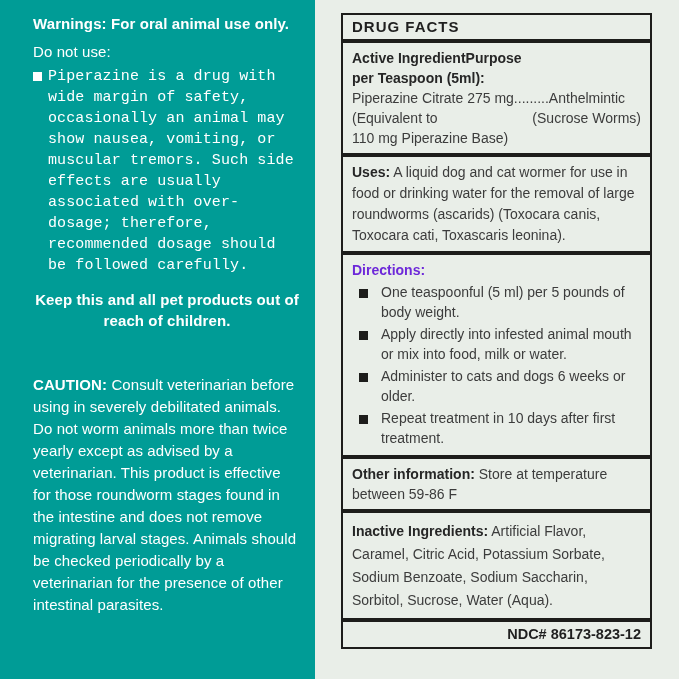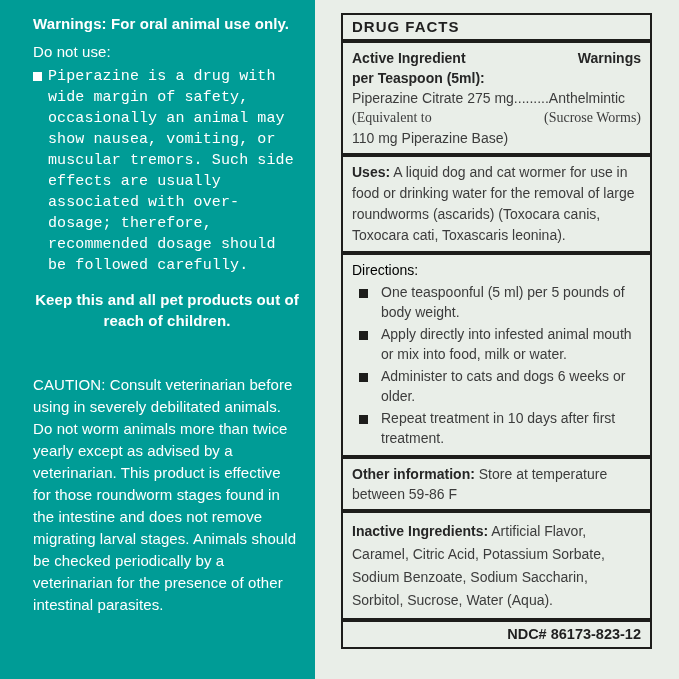--- a/index.html
+++ b/index.html
@@ -24,44 +24,44 @@
   }
   .warnings-title { font-weight:bold; margin-bottom:7px; }
   .do-not-use     { font-weight:normal; margin-bottom:4px; }
   .bullet-item { display:flex; margin-bottom:13px;font-family:Liberation Mono, monospace; }
   .bullet-square {
     flex:none; width:9px; height:9px;
     background:#FFFFFF; margin-top:6px; margin-right:6px;
   }
   .keep-away { font-weight:bold; margin-top:12px;text-align:center; }
   .caution-par { margin-top:43px; line-height:22px; }
-  .caution-label { font-weight:normal; }
+  .caution-label { font-weight:bold; }
 
   
   .facts-column {
     position:absolute; left:341px; top:13px;
     width:311px;
     color:#3C3C3C;
     font-size:14px; line-height:20px;
   }
   .facts-box {
     border:2px solid #1D1D1B;
     padding:5px 9px;
     background:#E9EEE8;
   }
   .facts-title {
     font-weight:bold; font-size:15px;
     letter-spacing:1px; color:#1F1F1F;
     padding-top:2px; padding-bottom:2px;
   }
   .bold-label { font-weight:bold; color:#262626; }
-  .active-row1 { display:flex; justify-content:space-between; }
-  .active-row-eq { display:flex; justify-content:space-between;font-family:Liberation Serif, serif; }
+  .active-row1 { display:flex; justify-content:flex-start; }
+  .active-row-eq { display:flex; justify-content:space-between; }
   .section-uses { line-height:21px; }
-  .dir-label { font-weight:normal; color:#000000; margin-bottom:2px; }
+  .dir-label { font-weight:bold; color:#6d28d9; margin-bottom:2px; }
   .dir-item { display:flex; margin-bottom:2px; line-height:20px; }
   .dir-square {
     flex:none; width:9px; height:9px;
     background:#1D1D1B; margin-top:7px; margin-left:7px; margin-right:13px;
   }
   .section-inactive { line-height:23px; padding-top:7px; padding-bottom:6px; }
   .ndc-box {
     border:2px solid #1D1D1B;
     padding:3px 9px;
     text-align:right;
@@ -90,21 +90,21 @@
     </div>
   </div>
 
   <div class="facts-column">
 
     <div class="facts-box facts-title">DRUG FACTS</div>
 
     <div class="facts-box">
       <div class="active-row1">
         <span class="bold-label">Active Ingredient</span>
-        <span class="bold-label">Warnings</span>
+        <span class="bold-label">Purpose</span>
       </div>
       <div class="bold-label">per Teaspoon (5ml):</div>
       <div>Piperazine Citrate 275 mg.........Anthelmintic</div>
       <div class="active-row-eq">
         <span>(Equivalent to</span>
         <span>(Sucrose Worms)</span>
       </div>
       <div>110 mg Piperazine Base)</div>
     </div>
 

